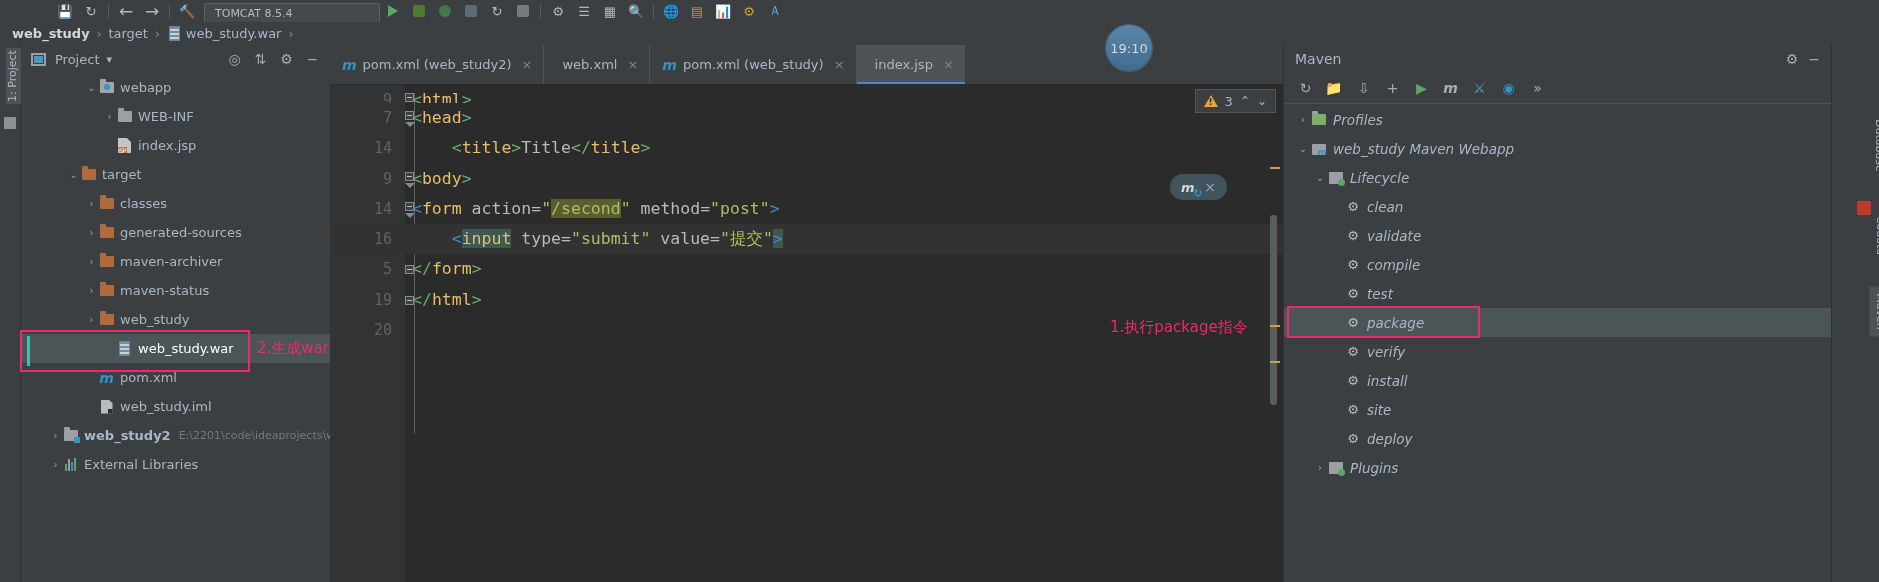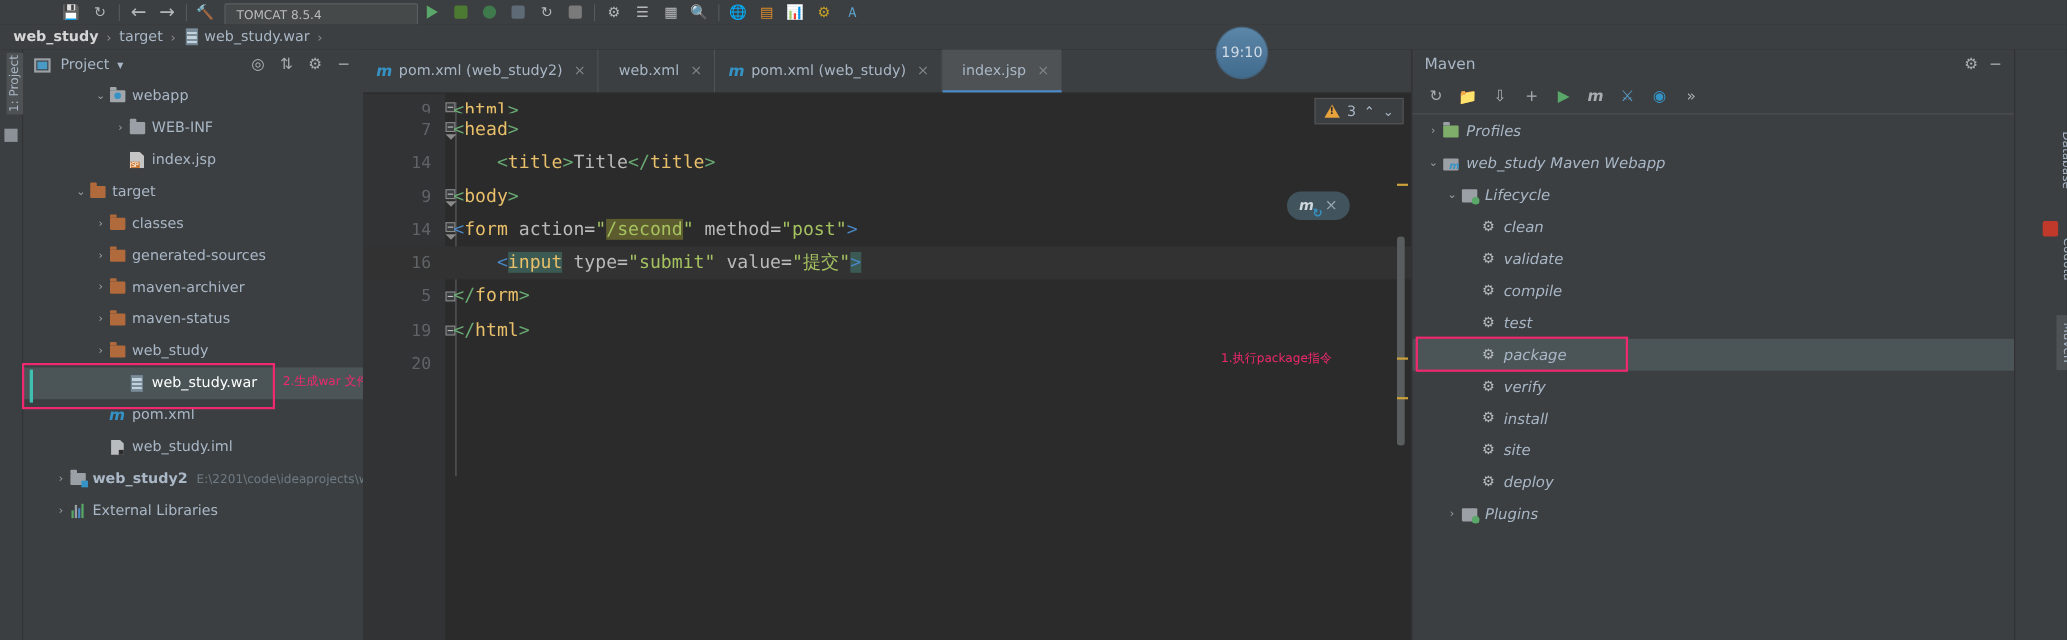--- a/index.html
+++ b/index.html
@@ -135,21 +135,21 @@
     content:""; position:absolute; right:0; bottom:0; width:5px; height:5px; background:#2b2b2b;
   }
   .libico { display: flex; gap: 1px; align-items: flex-end; height: 13px; }
   .libico i { width: 2px; display:block; }
 
   
   .pinkbox {
     position: absolute; border: 2px solid #f0286e; pointer-events: none;
   }
   .pinktext {
-    position: absolute; color: #f0286e; font-size: 11px; white-space: nowrap;
+    position: absolute; color: #f0286e; font-size: 15px; white-space: nowrap;
     font-family: "DejaVu Sans", sans-serif;
   }
   .teal-mark {
     position: absolute; width: 3px; background: #3fbfb0;
   }
 
   
   .editor-area {
     position: absolute; left: 330px; top: 45px; width: 953px; height: 537px;
     background: #2b2b2b;

